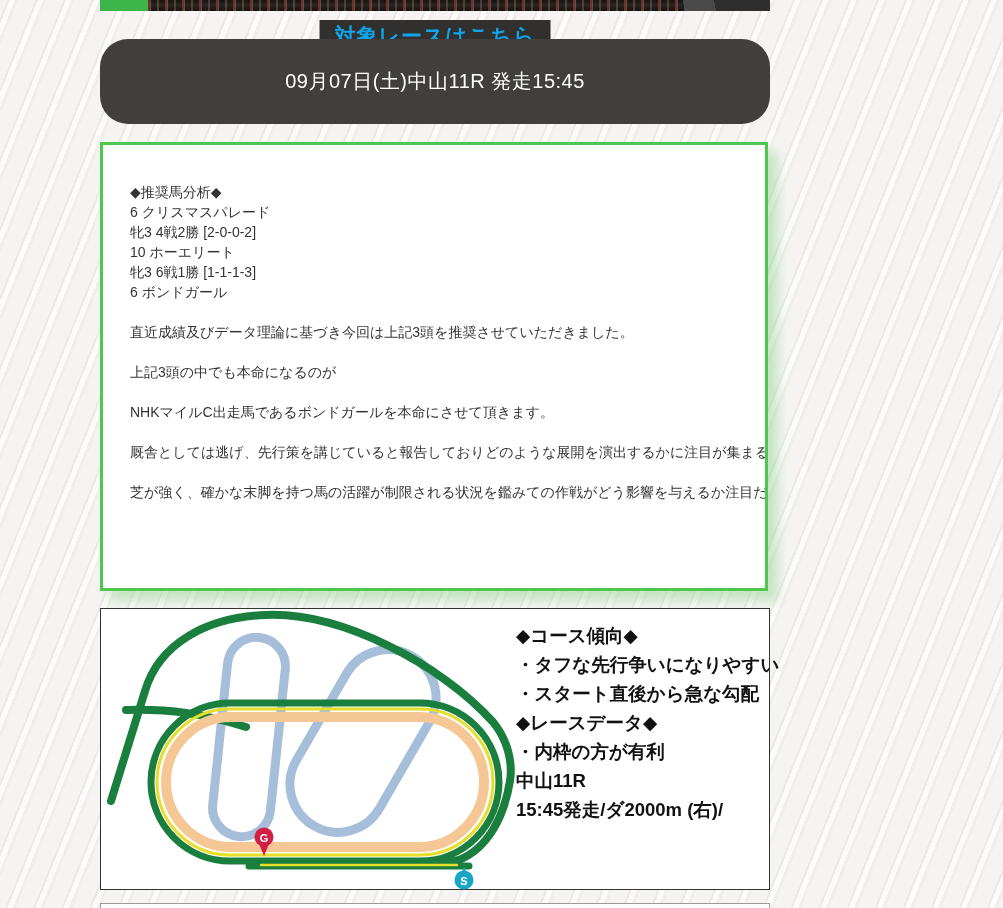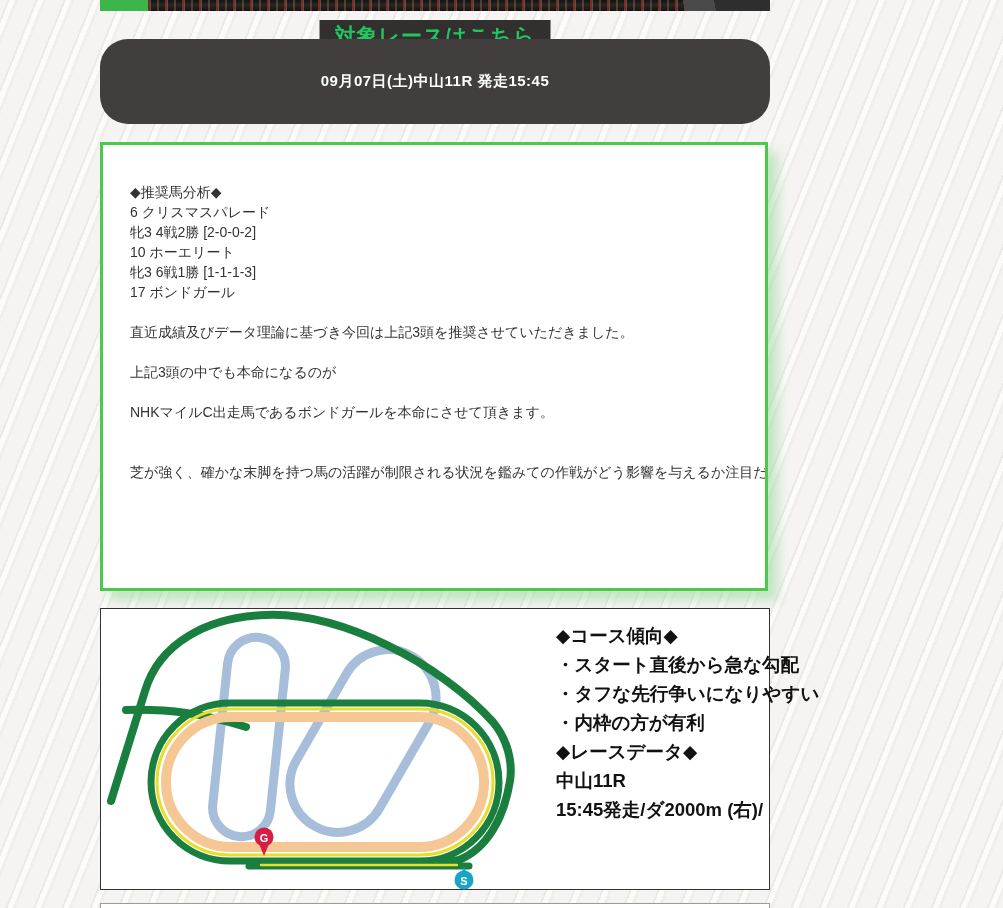--- a/index.html
+++ b/index.html
@@ -22,43 +22,43 @@
   .strip-photo{
     flex:1;height:11px;
     background:
       linear-gradient(78deg, transparent 0 86%, #4a4a4a 86% 91%, #2e2e2e 91% 100%),
       repeating-linear-gradient(90deg, rgba(190,60,40,.55) 0 2px, rgba(230,220,200,.28) 2px 3px, transparent 3px 9px, rgba(180,140,90,.32) 9px 11px, transparent 11px 17px),
       linear-gradient(#161413,#2a2523 45%,#151312);
   }
   .banner-label{
     position:absolute;left:435px;top:20px;transform:translateX(-50%);
     height:32px;line-height:32px;padding:0 15px;
-    background:#322f2f;color:#22c55e;
+    background:#322f2f;color:#0ea5e9;
     font-size:21px;font-weight:bold;letter-spacing:1px;white-space:nowrap;
   }
   .race-box{
     position:absolute;left:100px;top:39px;width:670px;height:85px;
     background:#423e3e;border-radius:28px;
     display:flex;align-items:center;justify-content:center;
   }
-  .race-text{color:#ffffff;font-size:15px;font-weight:bold;letter-spacing:.5px;}
+  .race-text{color:#ffffff;font-size:20px;font-weight:normal;letter-spacing:.5px;}
   .analysis-box{
     position:absolute;left:100px;top:142px;width:668px;height:449px;
     box-sizing:border-box;background:#ffffff;border:3px solid #4cc94c;
     box-shadow:10px 10px 10px rgba(140,210,140,.45);
     padding:37px 20px 8px 27px;overflow:hidden;
   }
   .t-line{height:20px;line-height:20px;font-size:14px;color:#333333;white-space:nowrap;}
   .course-box{
     position:absolute;left:100px;top:608px;width:670px;height:282px;
     box-sizing:border-box;background:#ffffff;border:1px solid #333333;
   }
   .course-map{position:absolute;left:0;top:0;}
   .course-text{position:absolute;left:415px;top:12px;width:250px;}
-  .c-line{line-height:29px;font-size:18.5px;font-weight:bold;color:#111111;white-space:nowrap;margin-left:40px;}
+  .c-line{line-height:29px;font-size:18.5px;font-weight:bold;color:#111111;white-space:nowrap;}
   .pin-text{fill:#ffffff;font-family:"Liberation Sans",sans-serif;font-size:11px;font-weight:bold;text-anchor:middle;}
   .next-box{
     position:absolute;left:100px;top:903px;width:670px;height:30px;
     box-sizing:border-box;background:#ffffff;border:1px solid #9a9a9a;
   }
 </style>
 </head>
 <body>
 
 <div class="page">
@@ -73,28 +73,29 @@
   <div class="race-box">
     <div class="race-text">09月07日(土)中山11R 発走15:45</div>
   </div>
 
   <div class="analysis-box">
     <div class="t-line">◆推奨馬分析◆</div>
     <div class="t-line">6 クリスマスパレード</div>
     <div class="t-line">牝3 4戦2勝 [2-0-0-2]</div>
     <div class="t-line">10 ホーエリート</div>
     <div class="t-line">牝3 6戦1勝 [1-1-1-3]</div>
-    <div class="t-line">17 ボンドガール</div>
+    <div class="t-line">6 ボンドガール</div>
     <div class="t-line"></div>
     <div class="t-line">直近成績及びデータ理論に基づき今回は上記3頭を推奨させていただきました。</div>
     <div class="t-line"></div>
     <div class="t-line">上記3頭の中でも本命になるのが</div>
     <div class="t-line"></div>
     <div class="t-line">NHKマイルC出走馬であるボンドガールを本命にさせて頂きます。</div>
     <div class="t-line"></div>
+    <div class="t-line">厩舎としては逃げ、先行策を講じていると報告しておりどのような展開を演出するかに注目が集まる</div>
     <div class="t-line"></div>
     <div class="t-line">芝が強く、確かな末脚を持つ馬の活躍が制限される状況を鑑みての作戦がどう影響を与えるか注目だ</div>
   </div>
 
   <div class="course-box">
     <svg class="course-map" width="440" height="282" viewBox="0 0 440 282">
       <g fill="none" stroke-linecap="round" stroke-linejoin="round">
         <rect x="-29" y="-100" width="58" height="200" rx="29" stroke-width="9" transform="translate(148,128) rotate(6)" stroke="#a7bedb"></rect>
         <rect x="-48" y="-98" width="96" height="196" rx="48" stroke-width="9" transform="translate(262,132) rotate(30)" stroke="#a7bedb"></rect>
         <path d="M 10,192 L 44,82 C 58,35 105,8 165,6 C 240,3 340,55 392,113
@@ -112,24 +113,24 @@
         <text class="pin-text" x="163" y="232.5">G</text>
       </g>
       <g>
         <polygon points="363,258 356.5,272 369.5,272" fill="#18a6c6"></polygon>
         <circle cx="363" cy="271" r="9.5" fill="#18a6c6"></circle>
         <text class="pin-text" x="363" y="275.5">S</text>
       </g>
     </svg>
     <div class="course-text">
       <div class="c-line">◆コース傾向◆</div>
+      <div class="c-line">・タフな先行争いになりやすい</div>
       <div class="c-line">・スタート直後から急な勾配</div>
-      <div class="c-line">・タフな先行争いになりやすい</div>
+      <div class="c-line">◆レースデータ◆</div>
       <div class="c-line">・内枠の方が有利</div>
-      <div class="c-line">◆レースデータ◆</div>
       <div class="c-line">中山11R</div>
       <div class="c-line">15:45発走/ダ2000m (右)/</div>
     </div>
   </div>
 
   <div class="next-box"></div>
 
 </div>
 
 </body></html>

